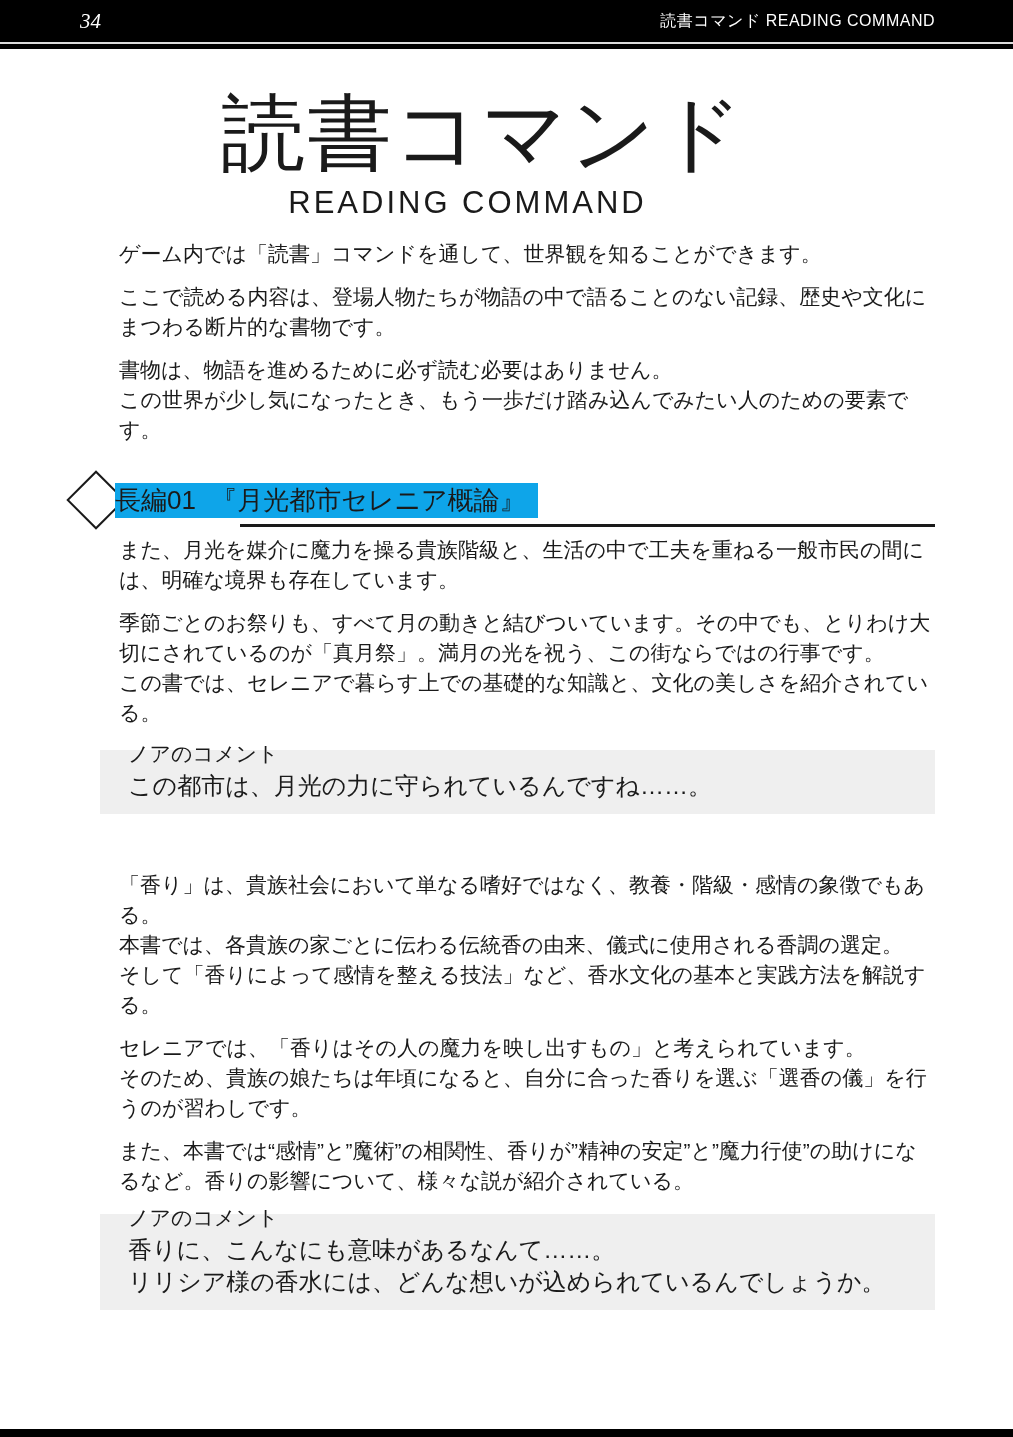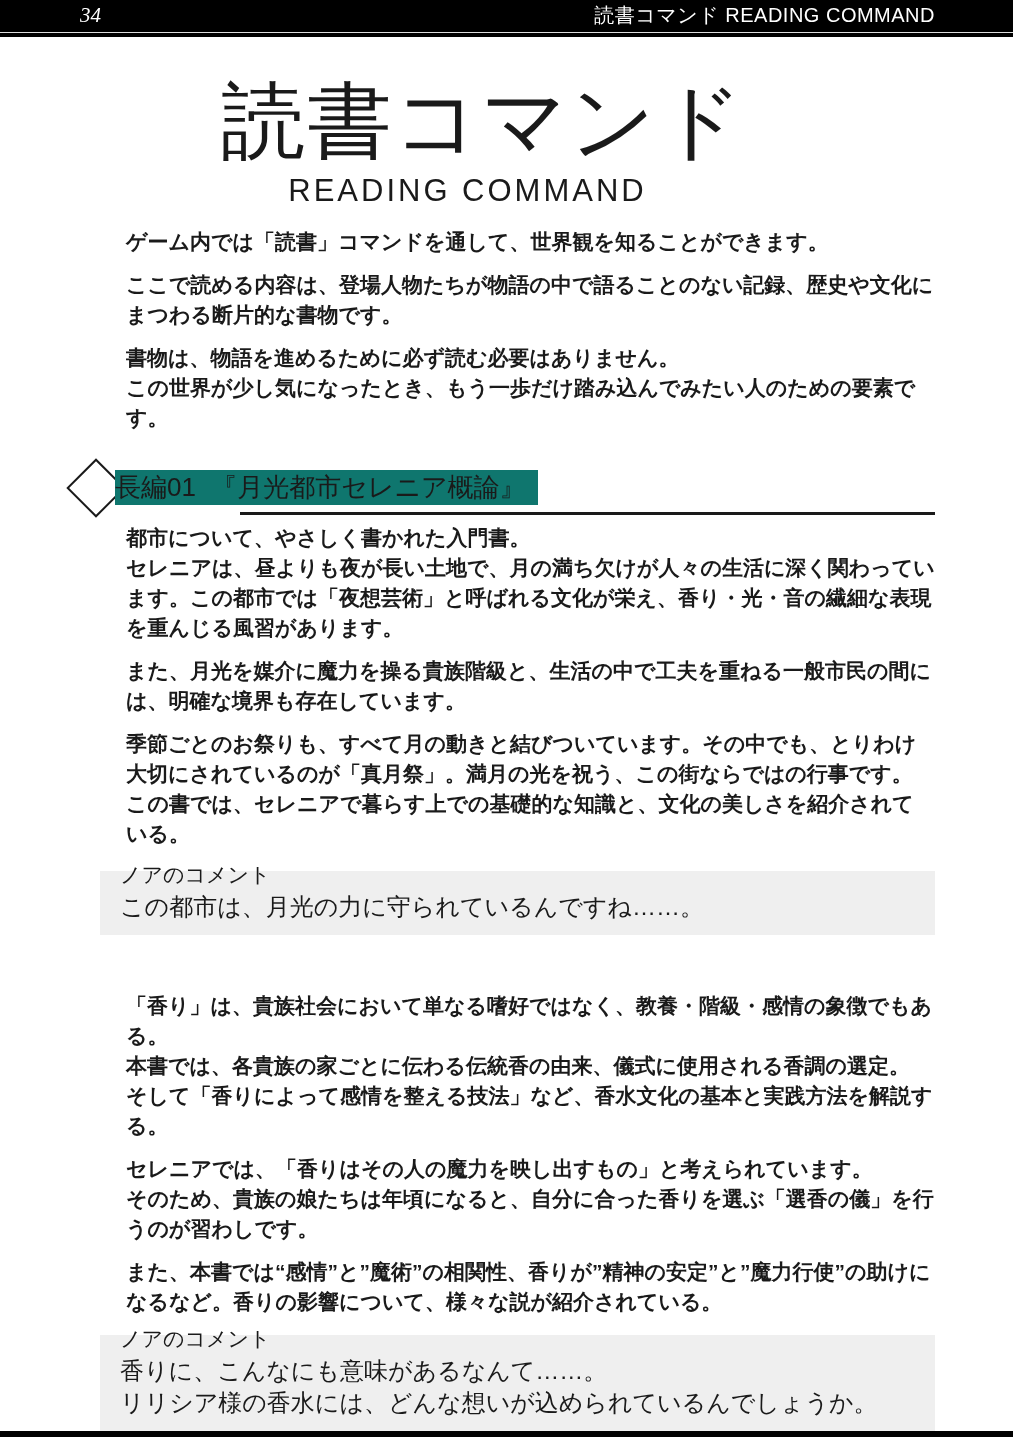--- a/index.html
+++ b/index.html
@@ -22,21 +22,21 @@
     height: 42px;
     display: flex; align-items: center; justify-content: space-between;
     padding: 0 78px 0 80px;
   }
   .page-num {
     color: #fff;
     font-family: "Liberation Serif", "DejaVu Serif", serif;
     font-style: italic;
     font-size: 21px;
   }
-  .top-title { color: #fff; font-size: 20px; letter-spacing: 0.5px; }
+  .top-title { color: #fff; font-size: 16px; letter-spacing: 0.5px; }
   .top-sep  { height: 2px; background: #dcdcdc; }
   .top-bar2 { height: 5px; background: #000; }
 
   main { flex: 1 1 auto; padding: 0 78px 0 0; }
 
   
   .title {
     margin: 42px 0 0 0;
     text-align: center;
     font-size: 84px;
@@ -52,22 +52,21 @@
     letter-spacing: 3px;
     font-weight: 500;
   }
 
   
   .intro { margin: 18px 0 0 115px; }
   .para {
     font-size: 21px;
     line-height: 30px;
     white-space: pre-line;
-    margin: 0 0 13px 11px;
-    font-weight: bold;
+    margin: 0 0 13px 4px;
   }
 
   
   .section-1 { margin-top: 26px; }
   .section-2 { margin-top: 56px; }
   .section-header {
     position: relative;
     margin-left: 115px;
     height: 58px;
     display: flex; align-items: center;
@@ -75,39 +74,39 @@
   .diamond {
     position: absolute;
     left: -40px; top: 50%;
     width: 42px; height: 42px;
     border: 2.5px solid #1a1a1a;
     background: #fff;
     transform: translateY(-50%) rotate(45deg);
   }
   .section-heading {
     position: relative; z-index: 1;
-    background: #0f766e;
+    background: #0ea5e9;
     font-size: 26px;
     padding-right: 12px;
     white-space: nowrap;
   }
   .section-heading .book-title { margin-left: 8px; }
   .heading-rule {
     position: absolute;
     left: 125px; right: 0; bottom: 2px;
     height: 3px;
     background: #1a1a1a;
   }
   .section-body { margin: 6px 0 0 115px; }
 
   
   .comment-box {
     background: #efefef;
     margin: 22px 0 0 100px;
-    padding: 2px 20px 12px 20px;
+    padding: 2px 20px 12px 28px;
   }
   .comment-box-2 { margin-top: 18px; }
   .comment-label {
     font-size: 21px;
     line-height: 28px;
     margin-top: -12px;
   }
   .comment-body {
     font-size: 24px;
     line-height: 32px;
@@ -145,22 +144,20 @@
     <section class="section-1">
       <div class="section-header">
         <span class="diamond"></span>
         <span class="section-heading">
           <span>長編01</span>
           <span class="book-title">『月光都市セレニア概論』</span>
         </span>
         <span class="heading-rule"></span>
       </div>
       <div class="section-body">
-        <p class="para">都市について、やさしく書かれた入門書。
-セレニアは、昼よりも夜が長い土地で、月の満ち欠けが人々の生活に深く関わっています。この都市では「夜想芸術」と呼ばれる文化が栄え、香り・光・音の繊細な表現を重んじる風習があります。</p>
         <p class="para">また、月光を媒介に魔力を操る貴族階級と、生活の中で工夫を重ねる一般市民の間には、明確な境界も存在しています。</p>
         <p class="para">季節ごとのお祭りも、すべて月の動きと結びついています。その中でも、とりわけ大切にされているのが「真月祭」。満月の光を祝う、この街ならではの行事です。
 この書では、セレニアで暮らす上での基礎的な知識と、文化の美しさを紹介されている。</p>
       </div>
       <div class="comment-box">
         <div class="comment-label">ノアのコメント</div>
         <div class="comment-body">この都市は、月光の力に守られているんですね……。</div>
       </div>
     </section>
 

